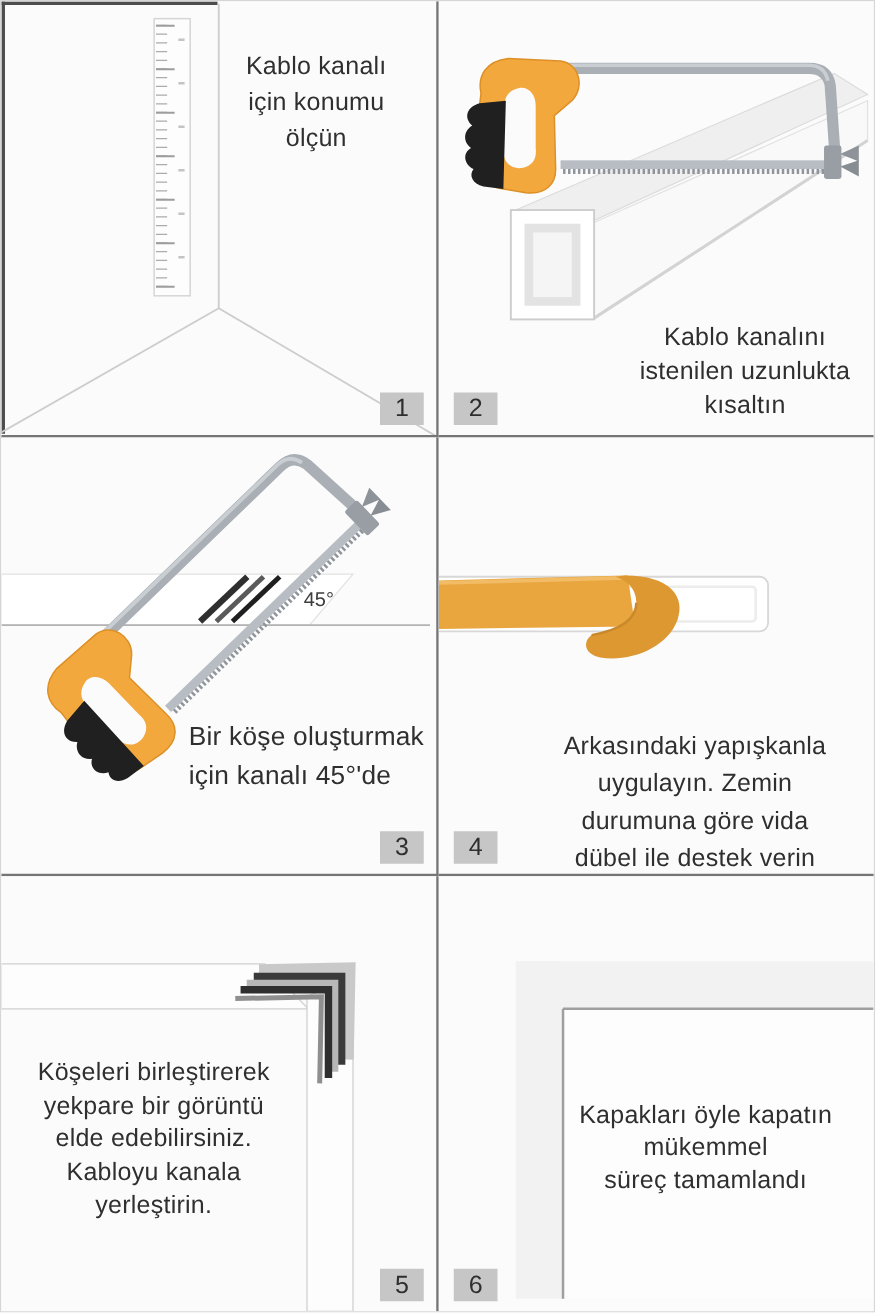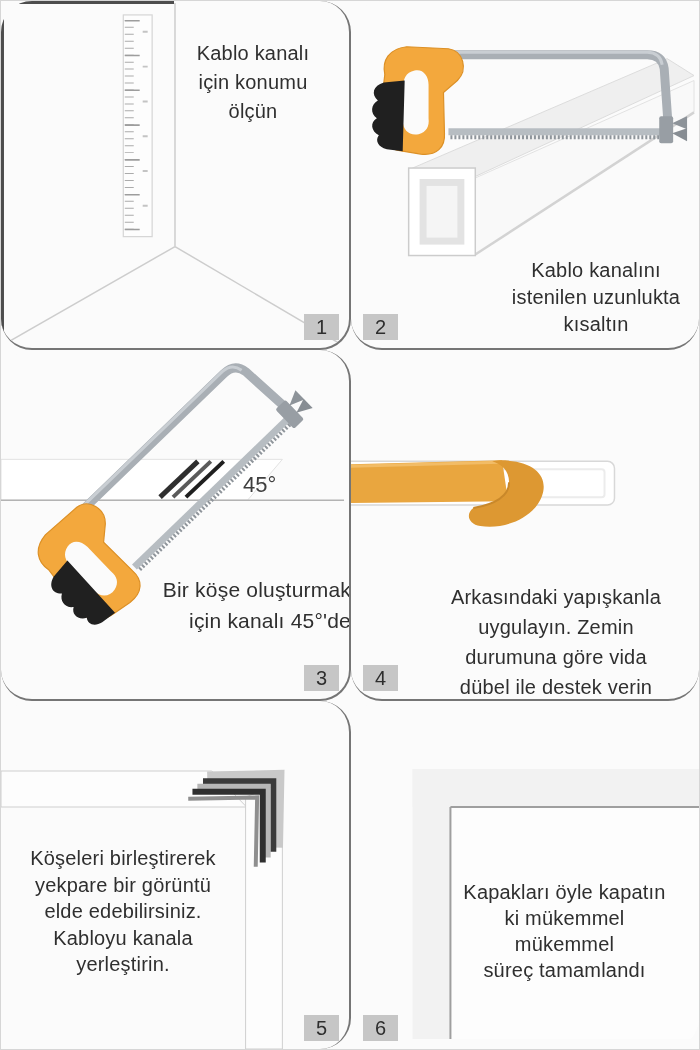--- a/index.html
+++ b/index.html
@@ -8,36 +8,36 @@
     background:#fbfbfb;
     border:1px solid #d6d6d6;box-sizing:border-box;
     font-family:"Liberation Sans","DejaVu Sans",sans-serif;
     overflow:hidden;
   }
   .grid{
     display:grid;width:100%;height:100%;
     grid-template-columns:350px 348px;
     grid-template-rows:349px 351px 348px;
   }
-  .panel{position:relative;box-sizing:border-box;background:#fbfbfb;overflow:hidden;border-radius:31px;}
+  .panel{position:relative;box-sizing:border-box;background:#fbfbfb;overflow:hidden;}
   .panel.col-left{border-right:2px solid #757575;}
   .panel.row-1,.panel.row-2{border-bottom:2px solid #757575;}
   .panel svg{position:absolute;left:0;top:0;width:100%;height:100%;}
   .caption{
     position:absolute;color:#2f2f2f;font-size:20px;line-height:28px;
     text-align:center;letter-spacing:0.2px;
   }
   .caption span{display:block;}
   .badge{
     position:absolute;width:35px;height:26px;background:#c6c6c6;
     color:#2e2e2e;font-size:20px;line-height:26px;text-align:center;
   }
   .badge.br{right:10px;bottom:8px;}
   .badge.bl{left:12px;bottom:8px;}
-  .angle-label{position:absolute;color:#3d3d3d;font-size:22px;}
+  .angle-label{position:absolute;color:#3d3d3d;font-size:16px;}
 </style>
 </head>
 <body>
 
 <div id="stage">
   <div class="grid">
 
     <div class="panel col-left row-1">
       <svg viewBox="0 0 350 349" preserveAspectRatio="none">
 
@@ -119,21 +119,21 @@
           <line x1="160" y1="148" x2="198" y2="112" stroke="#2f2f2f" stroke-width="5"></line>
           <line x1="173" y1="148" x2="211" y2="112" stroke="#5a5a5a" stroke-width="4"></line>
           <line x1="186" y1="148" x2="224" y2="112" stroke="#1f1f1f" stroke-width="4"></line>
         </g>
 
         <g transform="translate(85,222) rotate(-44) translate(-42,-60)">
           <use href="#saw" width="320" height="115"></use>
         </g>
       </svg>
       <div class="angle-label" style="left:242px;top:122px;">45°</div>
-      <div class="caption" style="left:150px;top:224px;width:200px;text-align:right;line-height:31px;font-size:21px;">
+      <div class="caption" style="left:150px;top:224px;width:200px;text-align:left;line-height:31px;font-size:21px;">
         <span>Bir köşe oluşturmak</span>
         <span>için kanalı 45°'de</span>
       </div>
       <div class="badge br">3</div>
     </div>
 
     <div class="panel row-2">
       <svg viewBox="0 0 350 351" preserveAspectRatio="none">
 
         <g>
@@ -186,21 +186,20 @@
       <svg viewBox="0 0 350 348" preserveAspectRatio="none">
         <g>
           <rect x="62" y="68" width="38" height="270" fill="#f2f2f2"></rect>
           <rect x="62" y="68" width="288" height="38" fill="#f2f2f2"></rect>
           <rect x="101" y="107" width="249" height="231" fill="#fdfdfd"></rect>
           <path d="M100,106 H350 M100,106 V338" fill="none" stroke="#9f9f9f" stroke-width="2"></path>
         </g>
       </svg>
       <div class="caption" style="left:91px;top:178px;width:245px;line-height:26px;">
         <span>Kapakları öyle kapatın</span>
-        <span>ki mükemmel</span>
         <span>mükemmel</span>
         <span>süreç tamamlandı</span>
       </div>
       <div class="badge bl">6</div>
     </div>
 
   </div>
 </div>
 
 </body></html>

